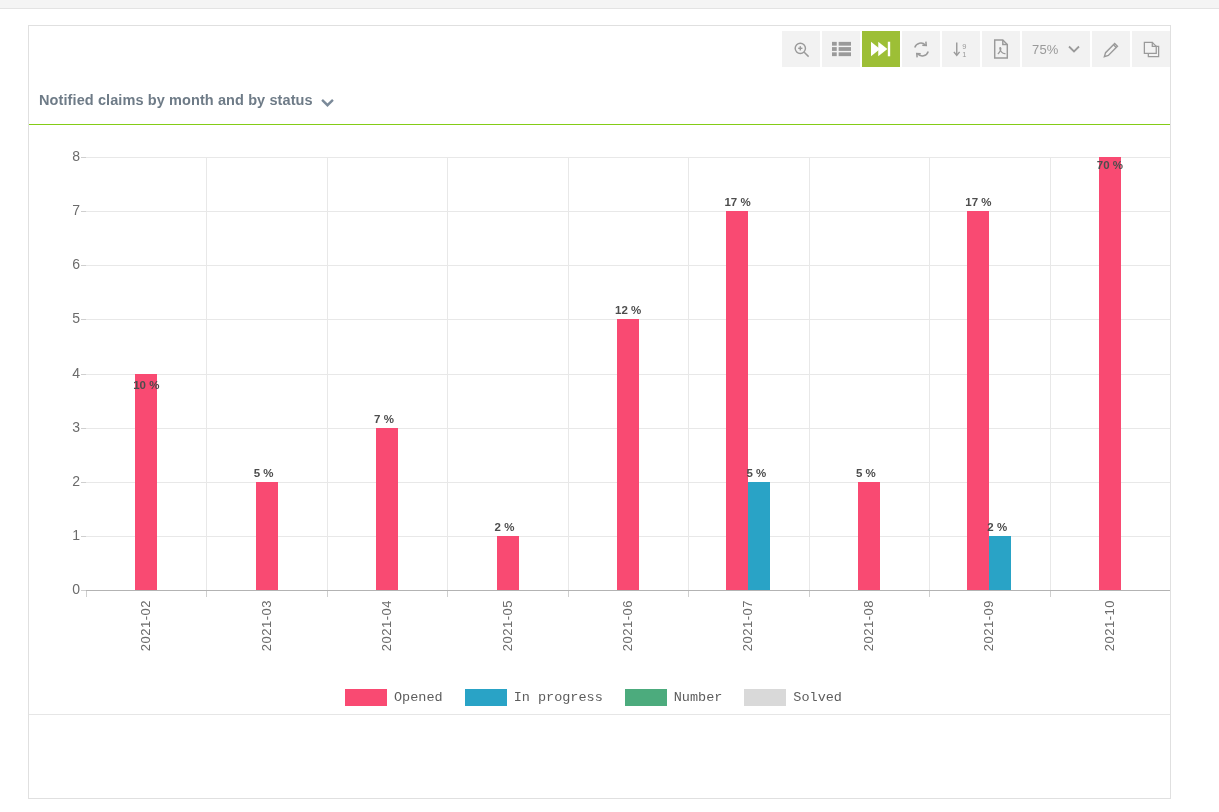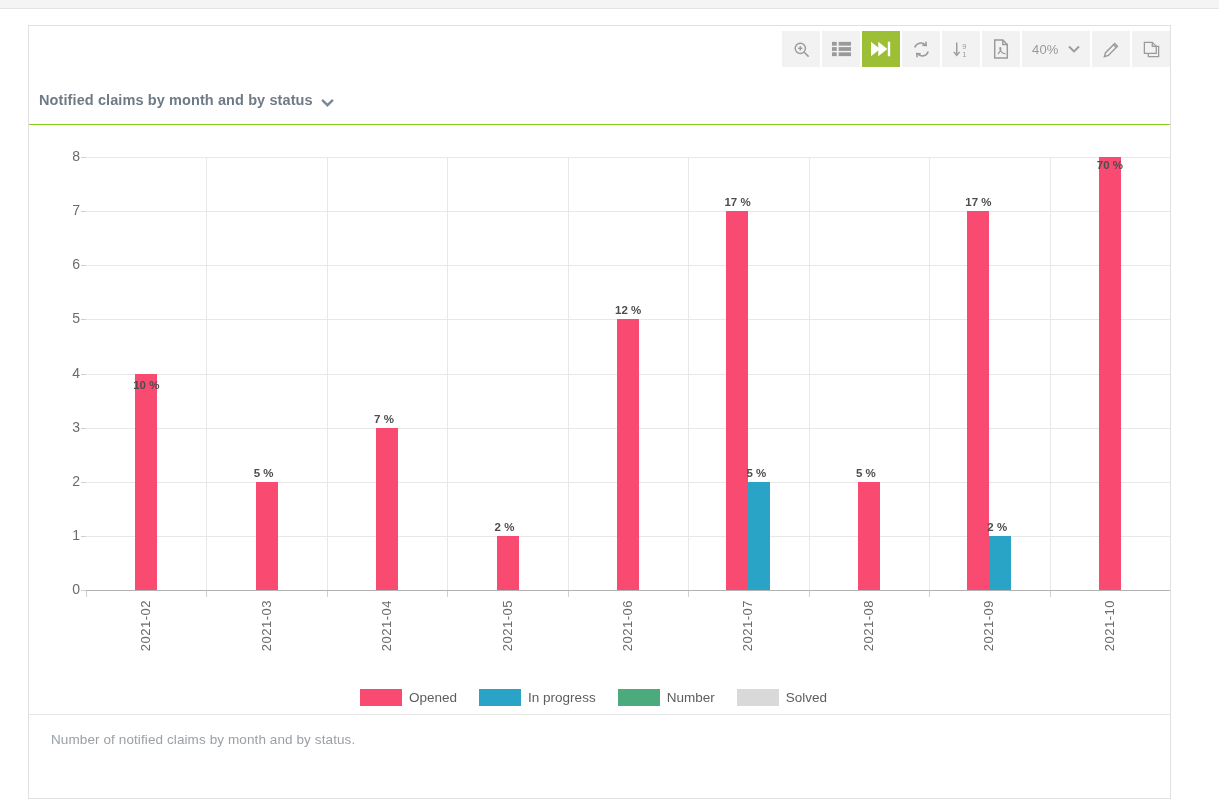--- a/index.html
+++ b/index.html
@@ -104,21 +104,21 @@
     transform:rotate(180deg);
     white-space:nowrap;
     letter-spacing:.5px;
   }
   .xtick-mark{
     position:absolute;width:1px;height:6px;background:#cfcfcf;
   }
   
   .legend{
     position:absolute;left:0;bottom:8px;width:100%;
-    display:flex;justify-content:center;align-items:flex-start;gap:10px;
+    display:flex;justify-content:center;align-items:flex-start;gap:10px;font-family:Liberation Mono, monospace;
   }
   .legend-item{display:flex;align-items:center;gap:7px;cursor:pointer;margin-right:12px;}
   .legend-swatch{width:42px;height:17px;display:block;}
   .legend-lbl{font-size:13.5px;color:#5d5d5d;}
   
   .footer{
     position:absolute;left:0;bottom:0;width:100%;height:84px;
     border-top:1px solid #e6e6e6;
     box-sizing:border-box;
     padding:17px 0 0 22px;
@@ -188,21 +188,21 @@
 
     <div class="tbtn">
       <svg width="18" height="20" viewBox="0 0 20 22" fill="none" stroke="#9a9a9a" stroke-width="1.6">
         <path d="M3 1 h9 l5 5 v15 h-14 z"></path>
           <polyline points="12,1 12,6 17,6"></polyline>
         <path d="M6.5 16.5 c3-2.5 4-6 3-7 c-1-1 -1.6 2 1.2 5 c1.2 1.3 3.2 1.8 4.3 1.6" stroke-width="1.3"></path>
       </svg>
     </div>
 
     <div class="zoomsel">
-      <span class="zval">40%</span>
+      <span class="zval">75%</span>
       <svg width="12" height="8" viewBox="0 0 12 8">
         <polyline points="1,1.5 6,6.5 11,1.5" fill="none" stroke="#9a9a9a" stroke-width="1.8"></polyline>
       </svg>
     </div>
 
     <div class="tbtn">
       <svg width="19" height="19" viewBox="0 0 24 24" fill="none" stroke="#9a9a9a" stroke-width="1.8">
         <path d="M3 21 l1.5-5 L16 4.5 l3.5 3.5 L8 19.5 z"></path>
         <line x1="14.5" y1="6" x2="18" y2="9.5"></line>
       </svg>
@@ -318,16 +318,15 @@
           <span class="legend-lbl">Number</span>
         </div>
         <div class="legend-item">
           <span class="legend-swatch" style="background: rgb(217, 217, 217);"></span>
           <span class="legend-lbl">Solved</span>
         </div>
       </div>
   </div>
 
   <div class="footer">
-    <p>Number of notified claims by month and by status.</p>
   </div>
 
 </div>
 
 </body></html>

